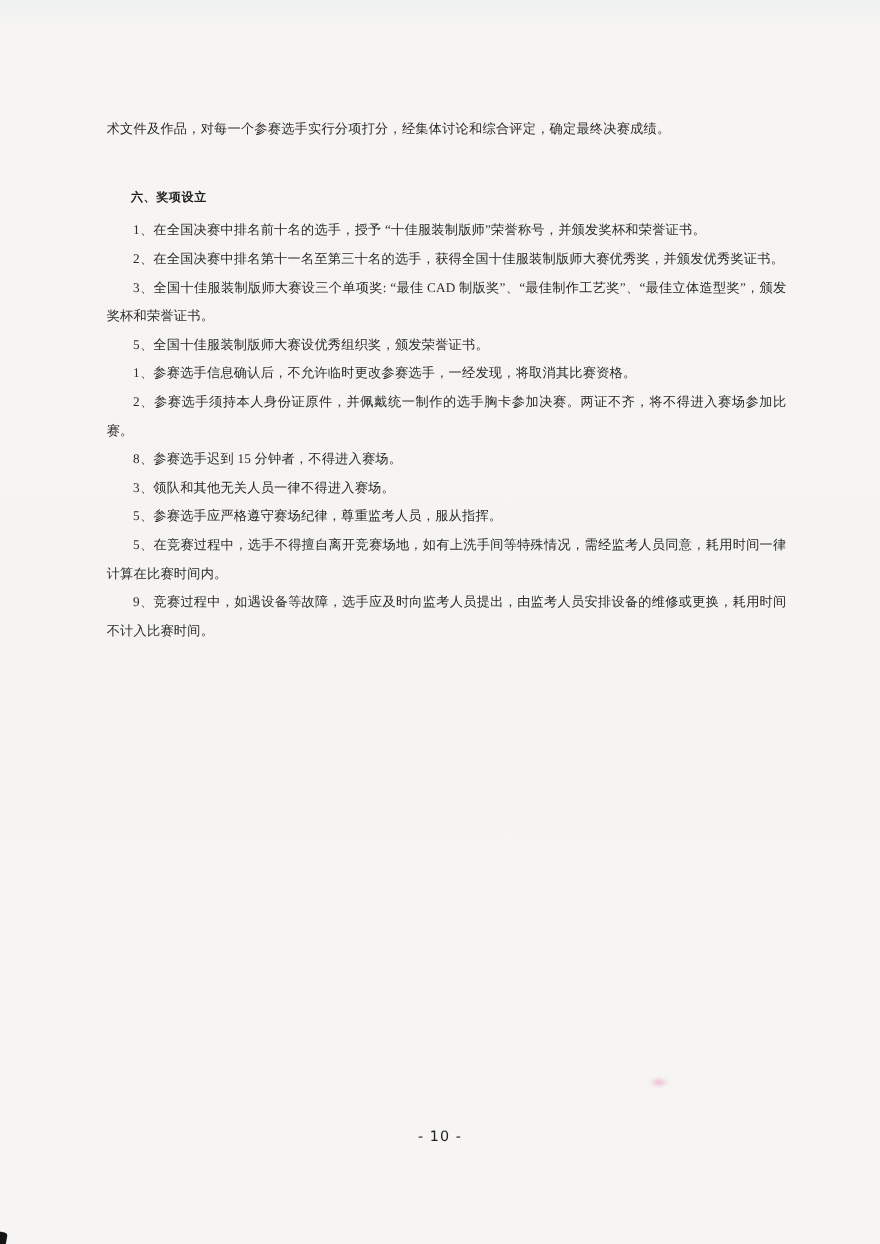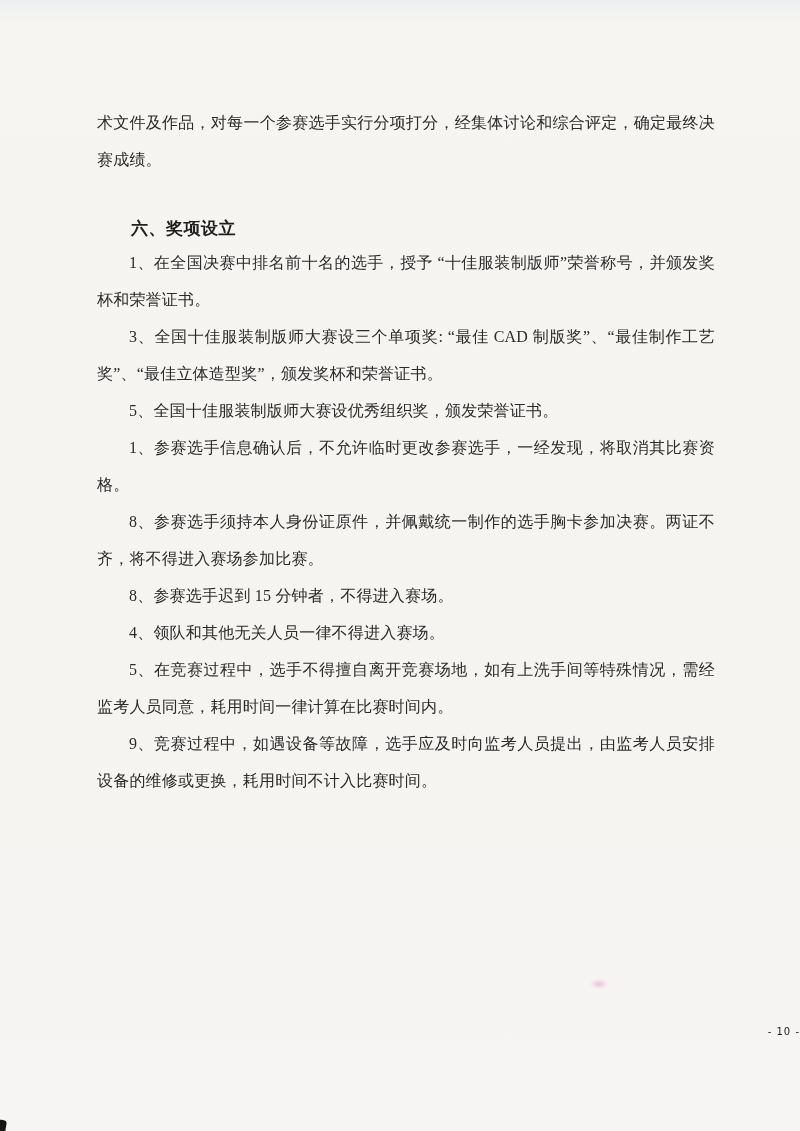--- a/index.html
+++ b/index.html
@@ -19,48 +19,48 @@
     font-family: "Liberation Serif", "DejaVu Serif", serif;
   }
   .content {
     position: absolute;
     left: 97px;
     top: 104px;
     width: 618px;
   }
   .para {
     margin: 0;
-    font-size: 16px;
-    line-height: 37px;
+    font-size: 12px;
+    line-height: 26px;
     text-align: justify;
     text-indent: 2em;
     color: #2b2b2b;
     letter-spacing: 0.2px;
   }
   .para.no-indent {
     text-indent: 0;
   }
   .heading {
     margin: 34px 0 0 0;
-    font-size: 17px;
+    font-size: 11px;
     font-weight: 700;
     line-height: 32.4px;
     text-indent: 2em;
     color: #1f1f1f;
     font-family: "DejaVu Sans", "Liberation Sans", sans-serif;
     letter-spacing: 0.5px;
   }
   .page-footer {
     position: absolute;
     left: 0;
     top: 1026px;
     width: 800px;
-    text-align: right;
+    text-align: center;
     font-family: "DejaVu Sans", "Liberation Sans", sans-serif;
-    font-size: 10px;
+    font-size: 13px;
     letter-spacing: 1px;
     color: #222;
   }
   .pink-smudge {
     position: absolute;
     left: 590px;
     top: 979px;
     width: 18px;
     height: 10px;
     border-radius: 50%;
@@ -82,28 +82,30 @@
 <body>
 
 <div class="page">
   <div class="content">
 
     <p class="para no-indent">术文件及作品，对每一个参赛选手实行分项打分，经集体讨论和综合评定，确定最终决赛成绩。</p>
 
     <h2 class="heading">六、奖项设立</h2>
 
     <p class="para">1、在全国决赛中排名前十名的选手，授予 “十佳服装制版师”荣誉称号，并颁发奖杯和荣誉证书。</p>
+    <p class="para">2、在全国决赛中排名第十一名至第三十名的选手，获得全国十佳服装制版师大赛优秀奖，并颁发优秀奖证书。</p>
     <p class="para">3、全国十佳服装制版师大赛设三个单项奖: “最佳 CAD 制版奖”、“最佳制作工艺奖”、“最佳立体造型奖”，颁发奖杯和荣誉证书。</p>
     <p class="para">5、全国十佳服装制版师大赛设优秀组织奖，颁发荣誉证书。</p>
 
 
     <p class="para">1、参赛选手信息确认后，不允许临时更改参赛选手，一经发现，将取消其比赛资格。</p>
-    <p class="para">8、参赛选手须持本人身份证原件，并佩戴统一制作的选手胸卡参加决赛。两证不齐，将不得进入赛场参加比赛。</p>
+    <p class="para">2、参赛选手须持本人身份证原件，并佩戴统一制作的选手胸卡参加决赛。两证不齐，将不得进入赛场参加比赛。</p>
     <p class="para">8、参赛选手迟到 15 分钟者，不得进入赛场。</p>
-    <p class="para">4、领队和其他无关人员一律不得进入赛场。</p>
+    <p class="para">3、领队和其他无关人员一律不得进入赛场。</p>
+    <p class="para">5、参赛选手应严格遵守赛场纪律，尊重监考人员，服从指挥。</p>
     <p class="para">5、在竞赛过程中，选手不得擅自离开竞赛场地，如有上洗手间等特殊情况，需经监考人员同意，耗用时间一律计算在比赛时间内。</p>
     <p class="para">9、竞赛过程中，如遇设备等故障，选手应及时向监考人员提出，由监考人员安排设备的维修或更换，耗用时间不计入比赛时间。</p>
 
   </div>
 
   <div class="page-footer">- 10 -</div>
 
   <div class="pink-smudge"></div>
   <div class="corner-mark"></div>
 </div>

